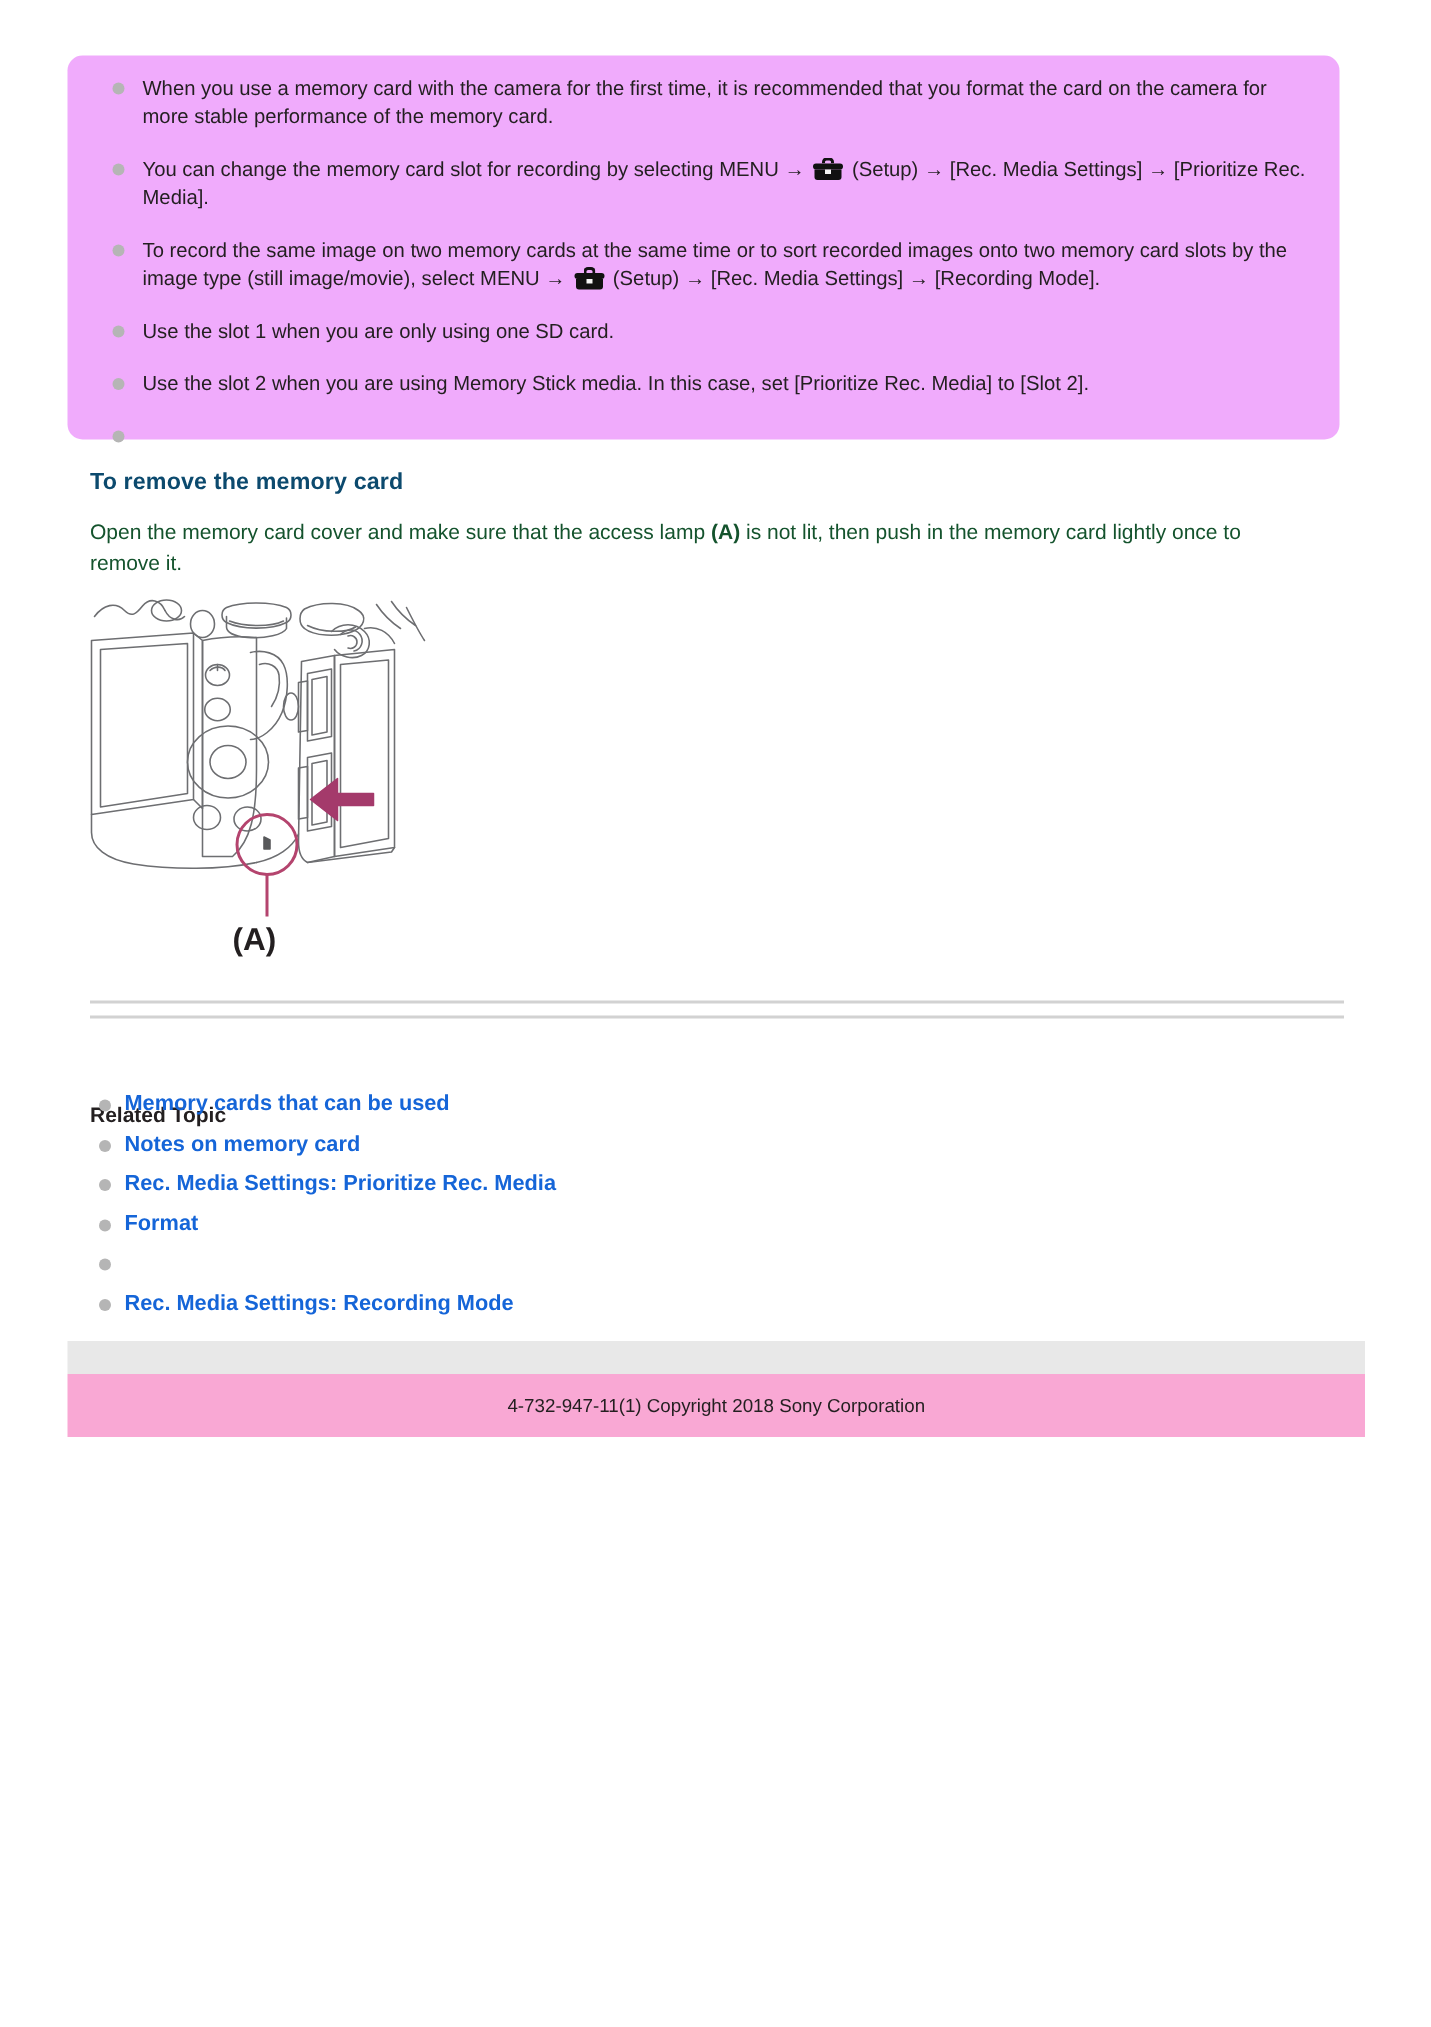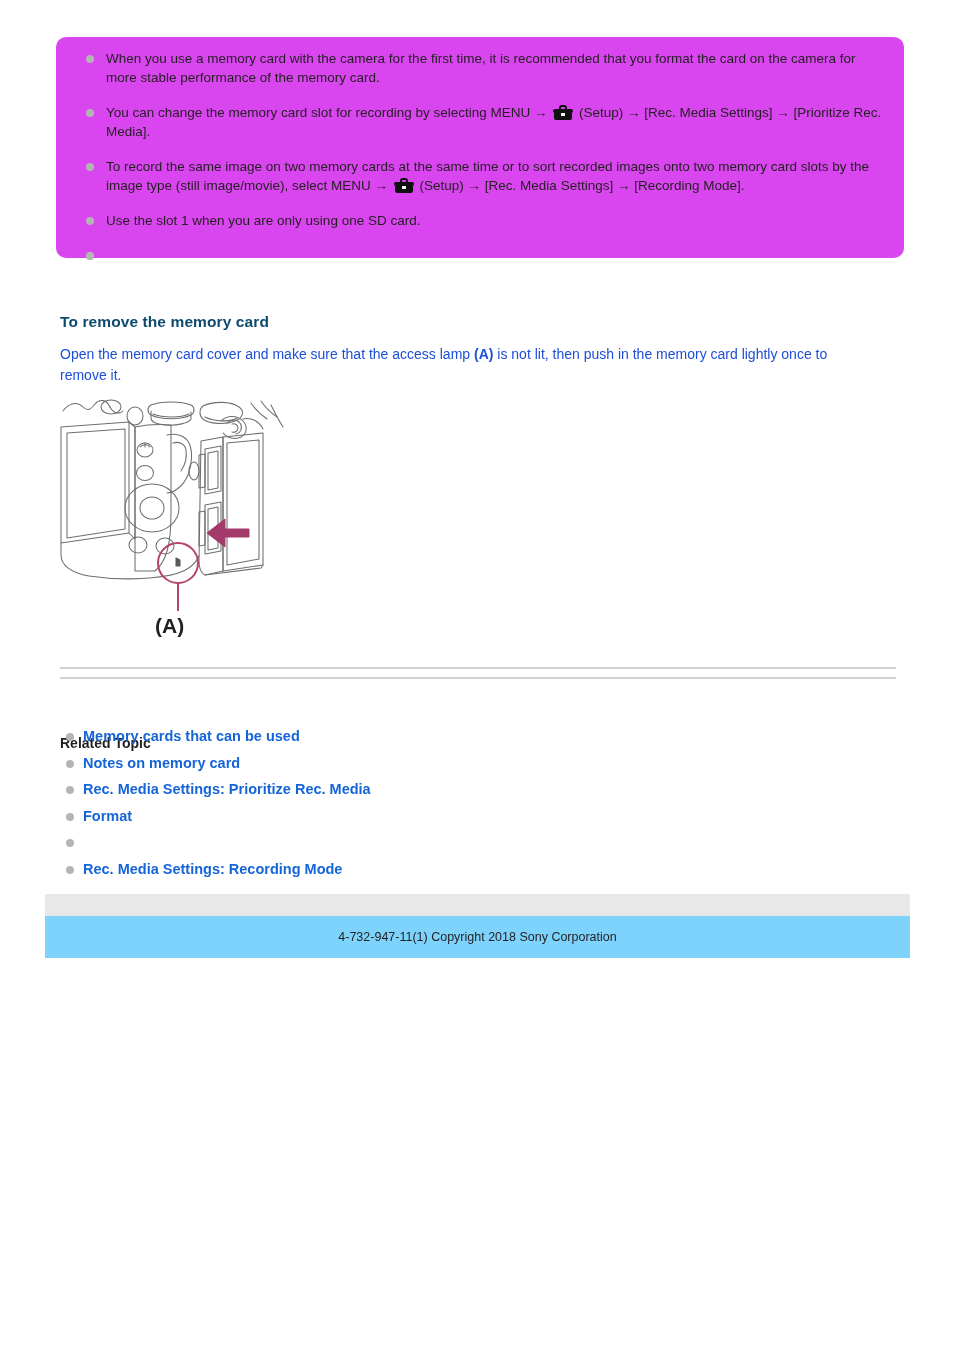--- a/index.html
+++ b/index.html
@@ -12,25 +12,25 @@
     height: 1351px;
     position: relative;
     font-family: "Liberation Sans", sans-serif;
     color: #231f20;
     overflow: hidden;
   }
 
   
   .note-box {
     position: absolute;
-    left: 56px;
+    left: 45px;
     top: 37px;
     width: 848px;
     box-sizing: border-box;
-    background: #d946ef;
+    background: #f0abfc;
     border-radius: 10px;
     padding: 12px 22px 12px 22px;
   }
   .note-list {
     list-style: none;
     margin: 0;
     padding: 0;
   }
   .note-item {
     position: relative;
@@ -108,21 +108,21 @@
     color: #0c4a6e;
     letter-spacing: 0.1px;
   }
   .section-para {
     position: absolute;
     left: 60px;
     top: 344px;
     width: 806px;
     font-size: 14px;
     line-height: 21px;
-    color: #1d4ed8;
+    color: #14532d;
   }
   .section-para b { font-weight: bold; }
 
   
   .illustration {
     position: absolute;
     left: 55px;
     top: 393px;
     width: 250px;
     height: 250px;
@@ -190,21 +190,21 @@
     width: 865px;
     height: 22px;
     background: #e8e8e8;
   }
   .footer-bar {
     position: absolute;
     left: 45px;
     top: 916px;
     width: 865px;
     height: 42px;
-    background: #7dd3fc;
+    background: #f9a8d4;
   }
   .footer-text {
     position: absolute;
     left: 0;
     top: 0;
     width: 865px;
     text-align: center;
     line-height: 42px;
     font-size: 12.5px;
     color: #231f20;
@@ -212,21 +212,21 @@
 </style>
 </head>
 <body>
 
 <div class="note-box">
   <ul class="note-list" id="note-list">
       <li class="note-item"><span class="dot"></span><span>When you use a memory card with the camera for the first time, it is recommended that you format the card on the camera for more stable performance of the memory card.</span></li>
       <li class="note-item"><span class="dot"></span><span>You can change the memory card slot for recording by selecting MENU → </span><span class="toolbox"><span class="handle"></span><span class="lid"></span><span class="body"></span><span class="latch"></span></span><span> (Setup) → [Rec. Media Settings] → [Prioritize Rec. Media].</span></li>
       <li class="note-item"><span class="dot"></span><span>To record the same image on two memory cards at the same time or to sort recorded images onto two memory card slots by the image type (still image/movie), select MENU → </span><span class="toolbox"><span class="handle"></span><span class="lid"></span><span class="body"></span><span class="latch"></span></span><span> (Setup) → [Rec. Media Settings] → [Recording Mode].</span></li>
       <li class="note-item"><span class="dot"></span><span>Use the slot 1 when you are only using one SD card.</span></li>
-      <li class="note-item"><span class="dot"></span></li>
+      <li class="note-item"><span class="dot"></span><span>Use the slot 2 when you are using Memory Stick media. In this case, set [Prioritize Rec. Media] to [Slot 2].</span></li>
       <li class="note-item"><span class="dot"></span></li>
     </ul>
 </div>
 
 <div class="section-heading">To remove the memory card</div>
 
 <div class="section-para"><span>Open the memory card cover and make sure that the access lamp </span><b>(A)</b><span> is not lit, then push in the memory card lightly once to remove it.</span></div>
 
 <div class="illustration">
   <svg viewBox="0 0 250 250" width="250" height="250" xmlns="http://www.w3.org/2000/svg">

